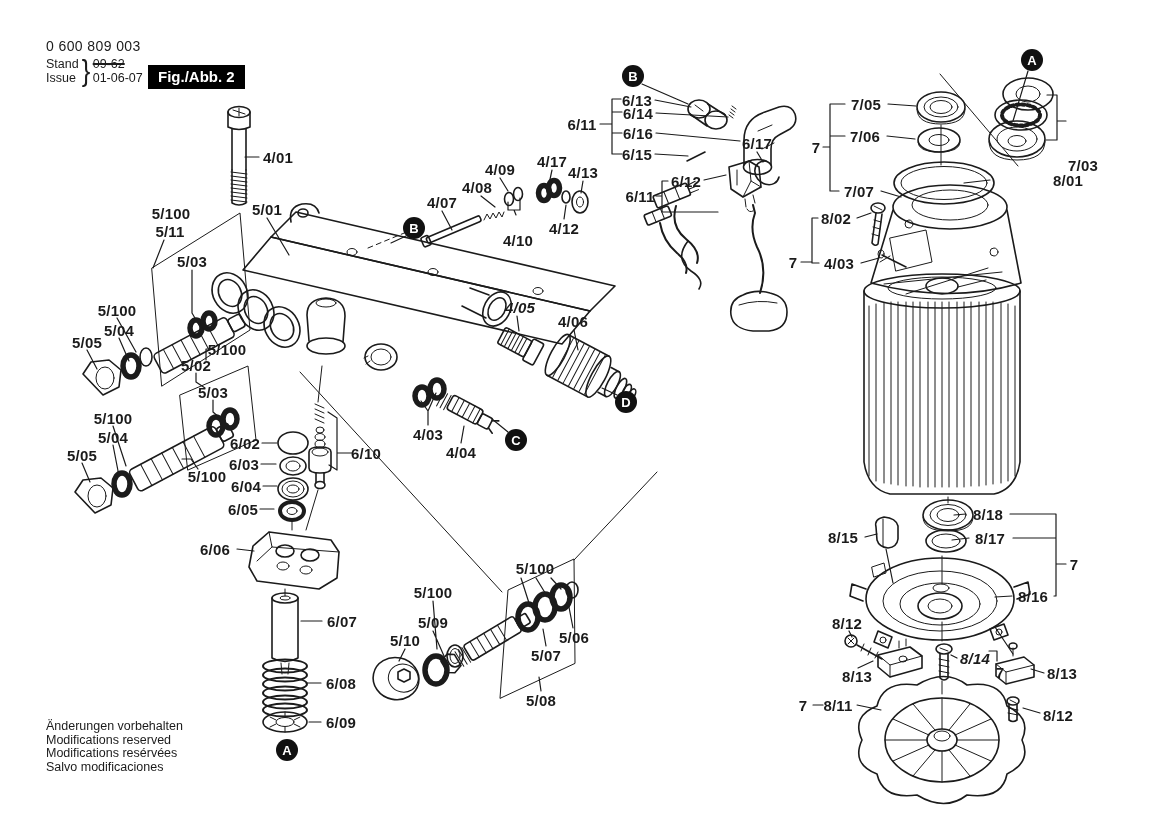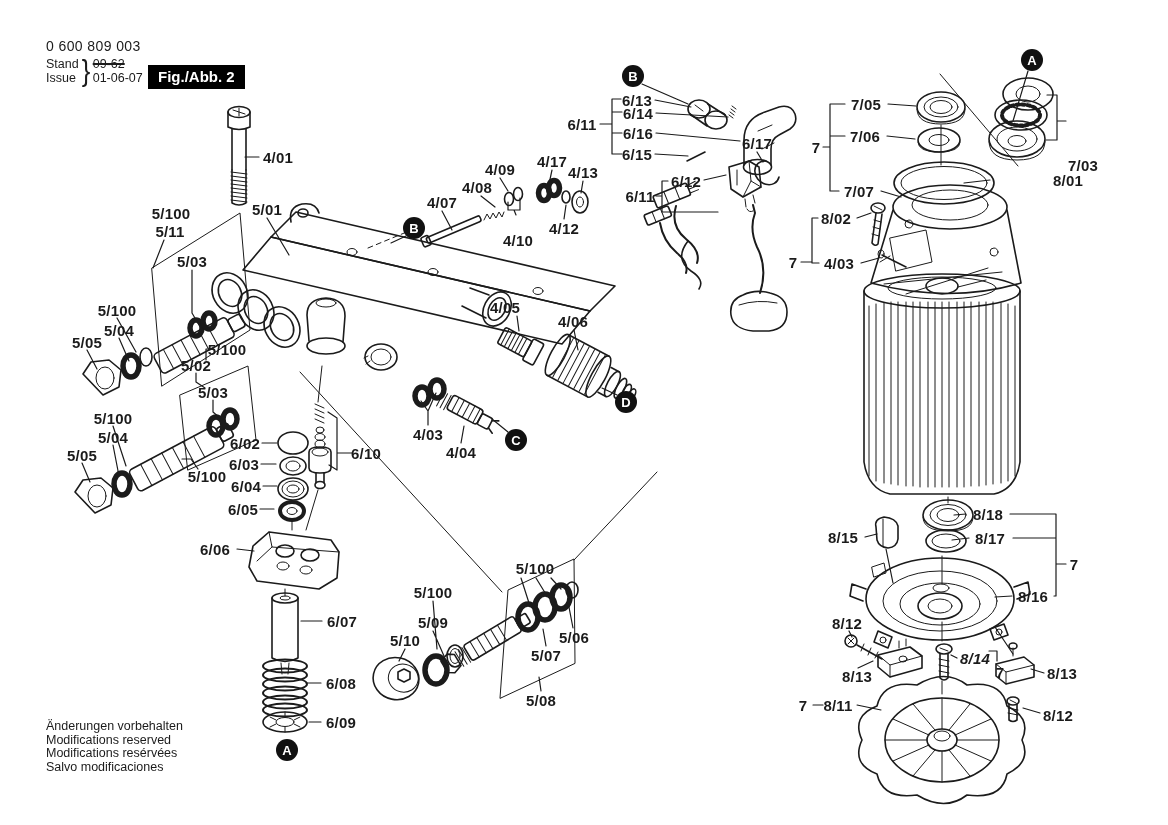--- a/index.html
+++ b/index.html
@@ -479,21 +479,21 @@
       <div class="part-label" style="left: 341px; top: 683px;">6/08</div>
       <div class="part-label" style="left: 341px; top: 722px;">6/09</div>
       <div class="part-label" style="left: 366px; top: 453px;">6/10</div>
       <div class="part-label" style="left: 442px; top: 202px;">4/07</div>
       <div class="part-label" style="left: 477px; top: 187px;">4/08</div>
       <div class="part-label" style="left: 500px; top: 169px;">4/09</div>
       <div class="part-label" style="left: 518px; top: 211px; margin-top: 29px;">4/10</div>
       <div class="part-label" style="left: 552px; top: 161px;">4/17</div>
       <div class="part-label" style="left: 564px; top: 228px;">4/12</div>
       <div class="part-label" style="left: 583px; top: 172px;">4/13</div>
-      <div class="part-label" style="left: 505px; top: 307px;">4/05</div>
+      <div class="part-label" style="left: 520px; top: 307px; font-style: italic;">4/05</div>
       <div class="part-label" style="left: 573px; top: 321px;">4/06</div>
       <div class="part-label" style="left: 428px; top: 434px;">4/03</div>
       <div class="part-label" style="left: 461px; top: 452px;">4/04</div>
       <div class="part-label" style="left: 637px; top: 100px;">6/13</div>
       <div class="part-label" style="left: 638px; top: 113px;">6/14</div>
       <div class="part-label" style="left: 582px; top: 124px;">6/11</div>
       <div class="part-label" style="left: 638px; top: 133px;">6/16</div>
       <div class="part-label" style="left: 637px; top: 154px;">6/15</div>
       <div class="part-label" style="left: 757px; top: 143px;">6/17</div>
       <div class="part-label" style="left: 686px; top: 181px;">6/12</div>

